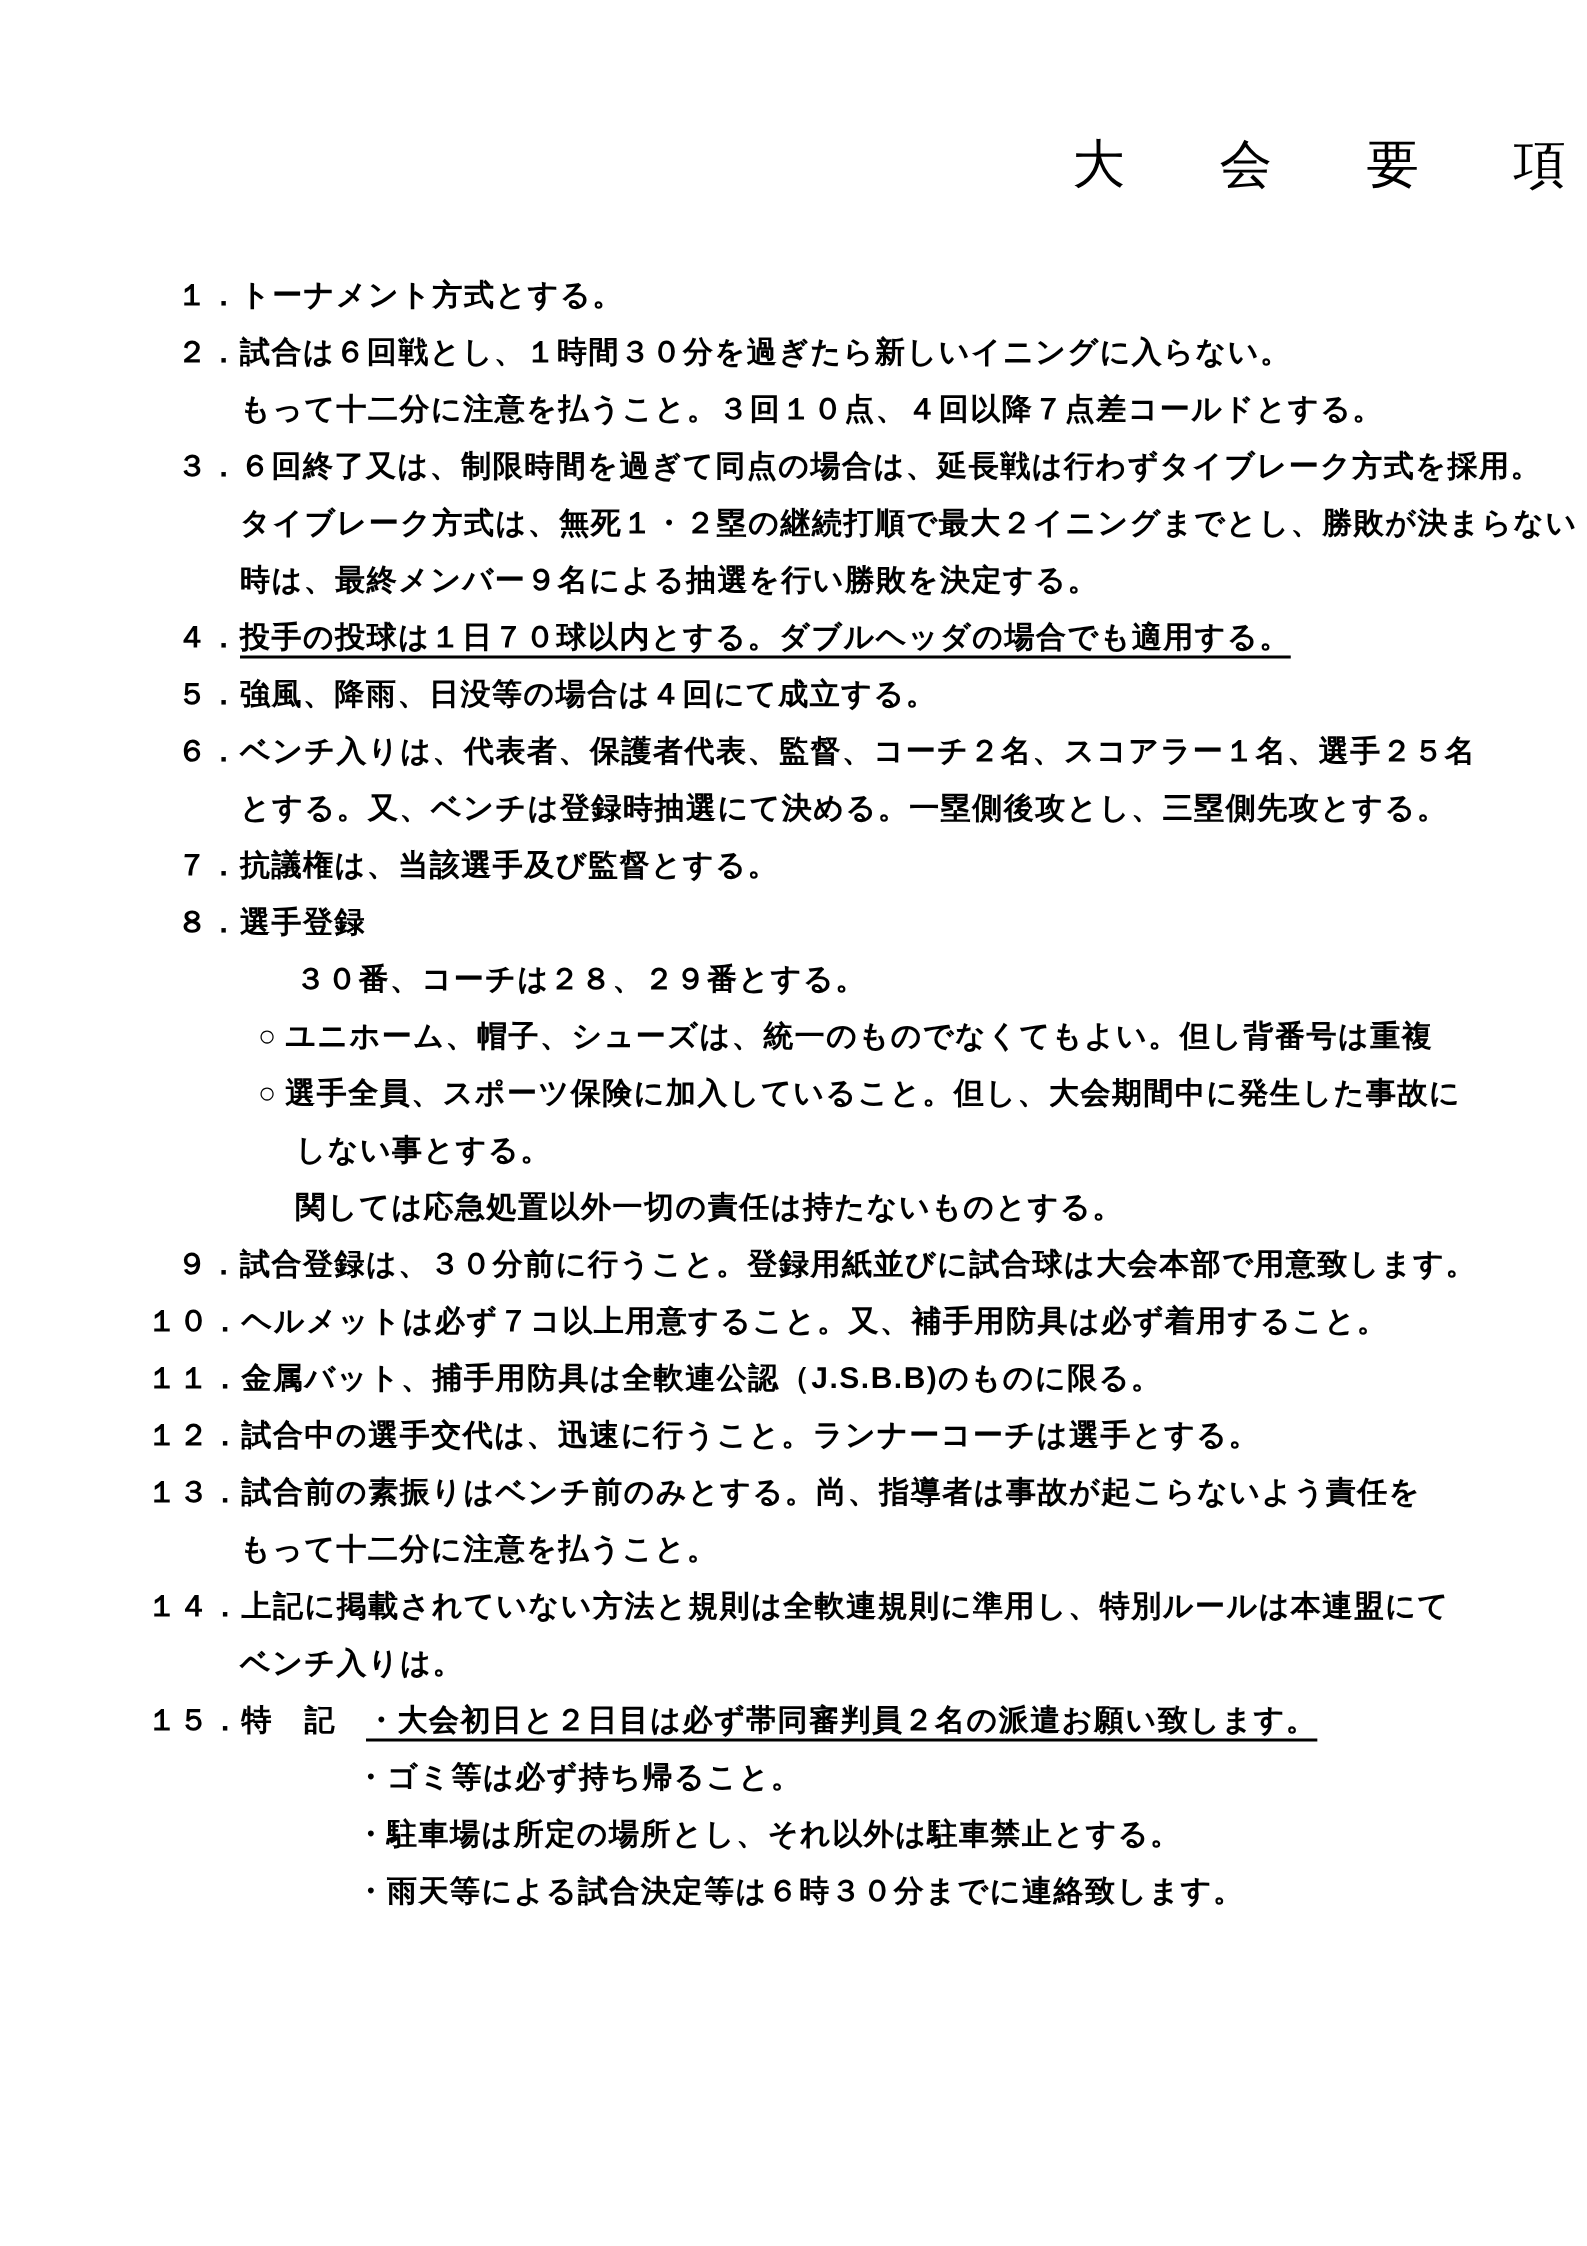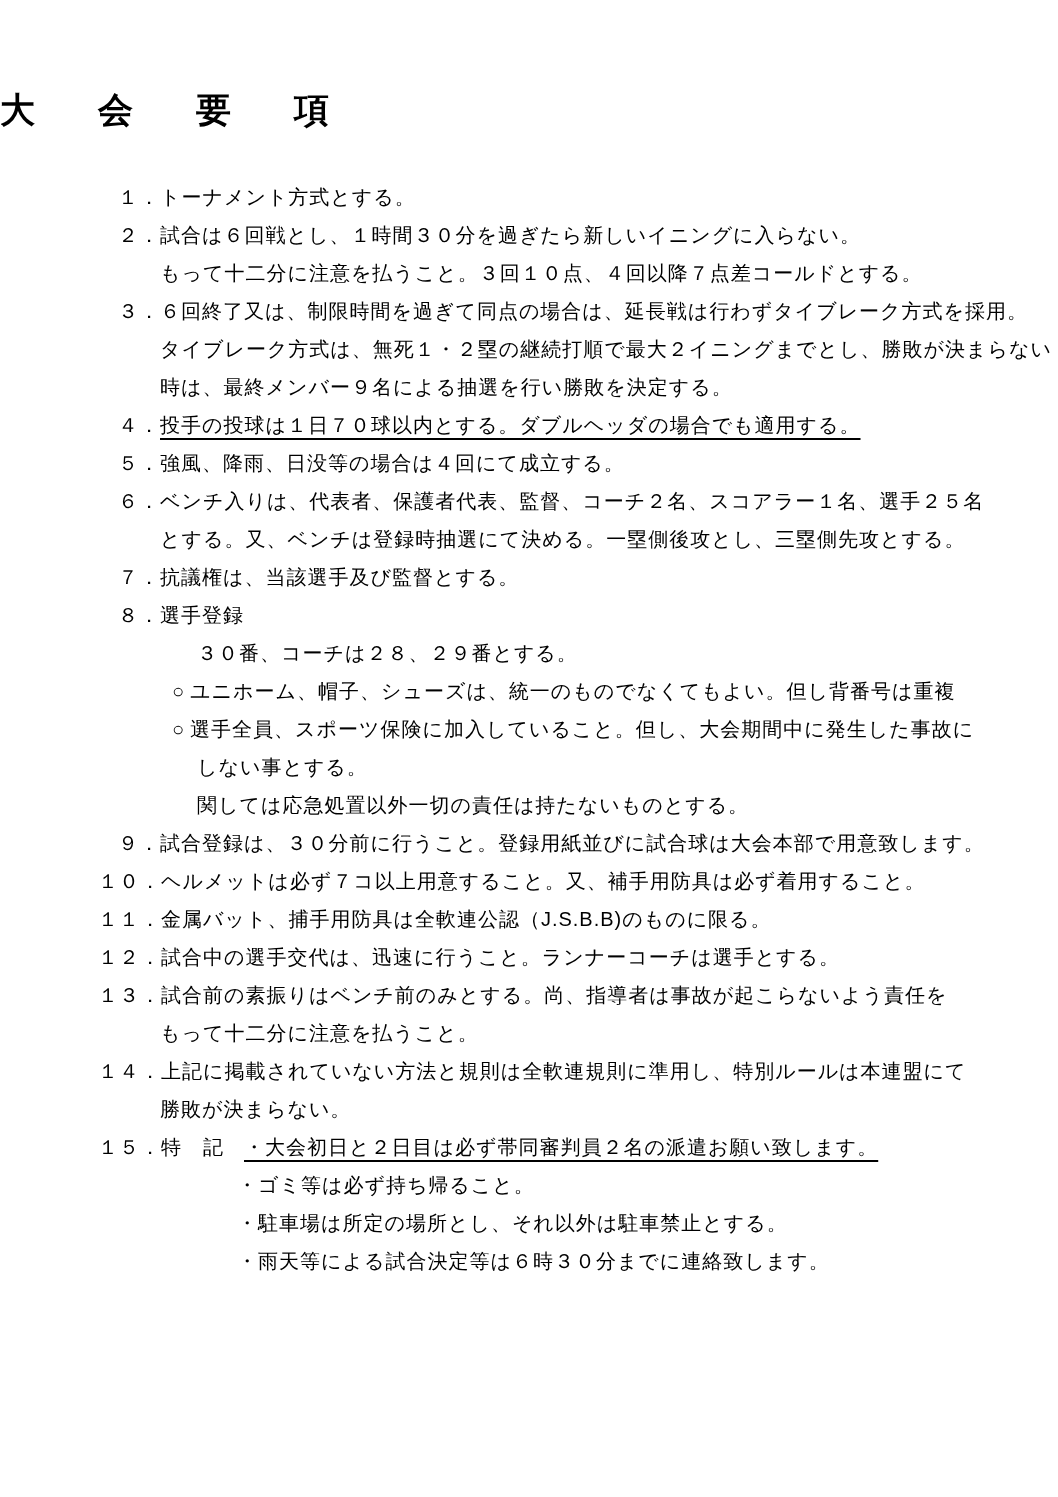--- a/index.html
+++ b/index.html
@@ -14,35 +14,35 @@
     color: #000000;
     font-family: "Liberation Sans", "DejaVu Sans", sans-serif;
   }
   .page {
     width: 1058px;
     height: 1497px;
     padding-top: 88px;
     box-sizing: border-box;
   }
   .doc-title {
-    text-align: left;
+    text-align: right;
     font-size: 35px;
-    font-weight: bold;
+    font-weight: normal;
     line-height: 44px;
     letter-spacing: 14px;
     white-space: nowrap;
   }
   .lines {
     margin-top: 46px;
   }
   .line {
     height: 38px;
     line-height: 38px;
     font-size: 20px;
-    font-weight: normal;
+    font-weight: bold;
     letter-spacing: 1px;
     white-space: nowrap;
   }
   .line span { vertical-align: top; }
   .item1  { padding-left: 118px; }
   .item2  { padding-left: 98px; }
   .cont   { padding-left: 160px; }
   .circle { padding-left: 172px; }
   .circle .marker { margin-right: 5px; }
   .circle-cont { padding-left: 197px; }
@@ -78,19 +78,19 @@
       <div class="line circle"><span class="marker">○</span><span class="text">選手全員、スポーツ保険に加入していること。但し、大会期間中に発生した事故に</span></div>
       <div class="line circle-cont"><span class="text">しない事とする。</span></div>
       <div class="line circle-cont"><span class="text">関しては応急処置以外一切の責任は持たないものとする。</span></div>
       <div class="line item1"><span class="num">９．</span><span class="text">試合登録は、３０分前に行うこと。登録用紙並びに試合球は大会本部で用意致します。</span></div>
       <div class="line item2"><span class="num">１０．</span><span class="text">ヘルメットは必ず７コ以上用意すること。又、補手用防具は必ず着用すること。</span></div>
       <div class="line item2"><span class="num">１１．</span><span class="text">金属バット、捕手用防具は全軟連公認（J.S.B.B)のものに限る。</span></div>
       <div class="line item2"><span class="num">１２．</span><span class="text">試合中の選手交代は、迅速に行うこと。ランナーコーチは選手とする。</span></div>
       <div class="line item2"><span class="num">１３．</span><span class="text">試合前の素振りはベンチ前のみとする。尚、指導者は事故が起こらないよう責任を</span></div>
       <div class="line cont"><span class="text">もって十二分に注意を払うこと。</span></div>
       <div class="line item2"><span class="num">１４．</span><span class="text">上記に掲載されていない方法と規則は全軟連規則に準用し、特別ルールは本連盟にて</span></div>
-      <div class="line cont"><span class="text">勝敗が決まらない。</span></div>
+      <div class="line cont"><span class="text">ベンチ入りは。</span></div>
       <div class="line special"><span class="num">１５．</span><span class="label">特　記</span><span class="text u">・大会初日と２日目は必ず帯同審判員２名の派遣お願い致します。</span></div>
       <div class="line bullet"><span class="text">・ゴミ等は必ず持ち帰ること。</span></div>
       <div class="line bullet"><span class="text">・駐車場は所定の場所とし、それ以外は駐車禁止とする。</span></div>
       <div class="line bullet"><span class="text">・雨天等による試合決定等は６時３０分までに連絡致します。</span></div>
     </div>
 </div>
 
 </body></html>

